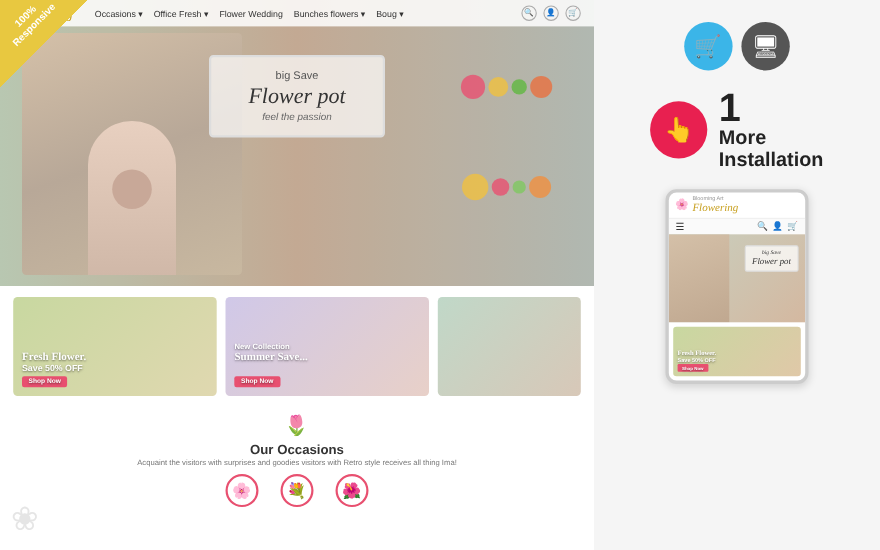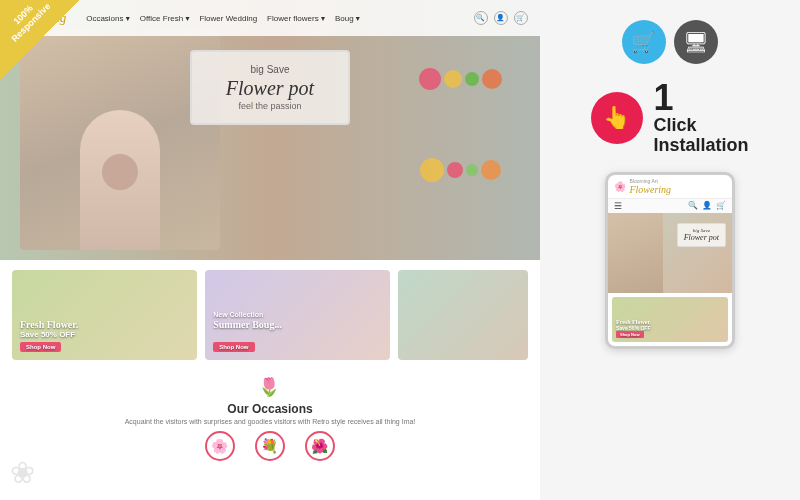--- a/index.html
+++ b/index.html
@@ -57,21 +57,21 @@
       inset: 0;
       background: rgba(0,0,0,0.08);
     }
 
     
     .nav-bar {
       position: absolute;
       top: 0;
       left: 0;
       right: 0;
-      height: 36px;
+      height: 24px;
       background: rgba(255,255,255,0.85);
       display: flex;
       align-items: center;
       padding: 0 12px;
       z-index: 5;
     }
     .nav-logo {
       font-family: Georgia, serif;
       font-style: italic;
       color: #c8a020;
@@ -125,20 +125,21 @@
       margin-bottom: 2px;
     }
     .hero-big-text {
       font-family: Georgia, serif;
       font-style: italic;
       font-size: 20px;
       color: #333;
       line-height: 1.1;
     }
     .hero-sub-text {
+      font-style: italic;
       font-size: 9px;
       color: #666;
       margin-top: 2px;
     }
 
     
     .hero-person {
       position: absolute;
       left: 20px;
       top: 30px;
@@ -478,21 +479,21 @@
 
   <div class="hero">
     <div class="hero-overlay"></div>
 
     <div class="nav-bar">
       <div class="nav-logo">Flowering</div>
       <div class="nav-links">
         <span class="nav-link">Occasions ▾</span>
         <span class="nav-link">Office Fresh ▾</span>
         <span class="nav-link">Flower Wedding</span>
-        <span class="nav-link">Flower flowers ▾</span>
+        <span class="nav-link">Bunches flowers ▾</span>
         <span class="nav-link">Boug ▾</span>
       </div>
       <div class="nav-icons">
         <div class="nav-icon-circle">🔍</div>
         <div class="nav-icon-circle">👤</div>
         <div class="nav-icon-circle">🛒</div>
       </div>
     </div>
 
     <div class="hero-person"></div>
@@ -522,21 +523,21 @@
         <div class="product-card-label">
           <span class="product-card-title">Fresh Flower.</span>
           <span>Save 50% OFF</span>
           <br>
           <span class="shop-now-btn">Shop Now</span>
         </div>
       </div>
       <div class="product-card product-card-2">
         <div class="product-card-label">
           <span style="font-size:7px;">New Collection</span>
-          <span class="product-card-title">Summer Boug...</span>
+          <span class="product-card-title">Summer Save...</span>
           <br>
           <span class="shop-now-btn">Shop Now</span>
         </div>
       </div>
       <div class="product-card product-card-3"></div>
     </div>
 
     <div class="services-section">
       <div class="services-icon">🌷</div>
       <div class="services-title">Our Occasions</div>
@@ -568,21 +569,21 @@
       <span>🖥</span>
     </div>
   </div>
 
   <div class="one-click-section">
     <div class="one-click-btn">
       <span>👆</span>
     </div>
     <div class="one-click-text">
       <span class="one-click-number">1</span>
-      <span class="one-click-label">Click</span>
+      <span class="one-click-label">More</span>
       <span class="one-click-label">Installation</span>
     </div>
   </div>
 
   <div class="mobile-preview">
 
     <div class="mobile-logo-area">
       <span class="mobile-logo-flower">🌸</span>
       <div>
         <div class="mobile-logo-sub">Blooming Art</div>

